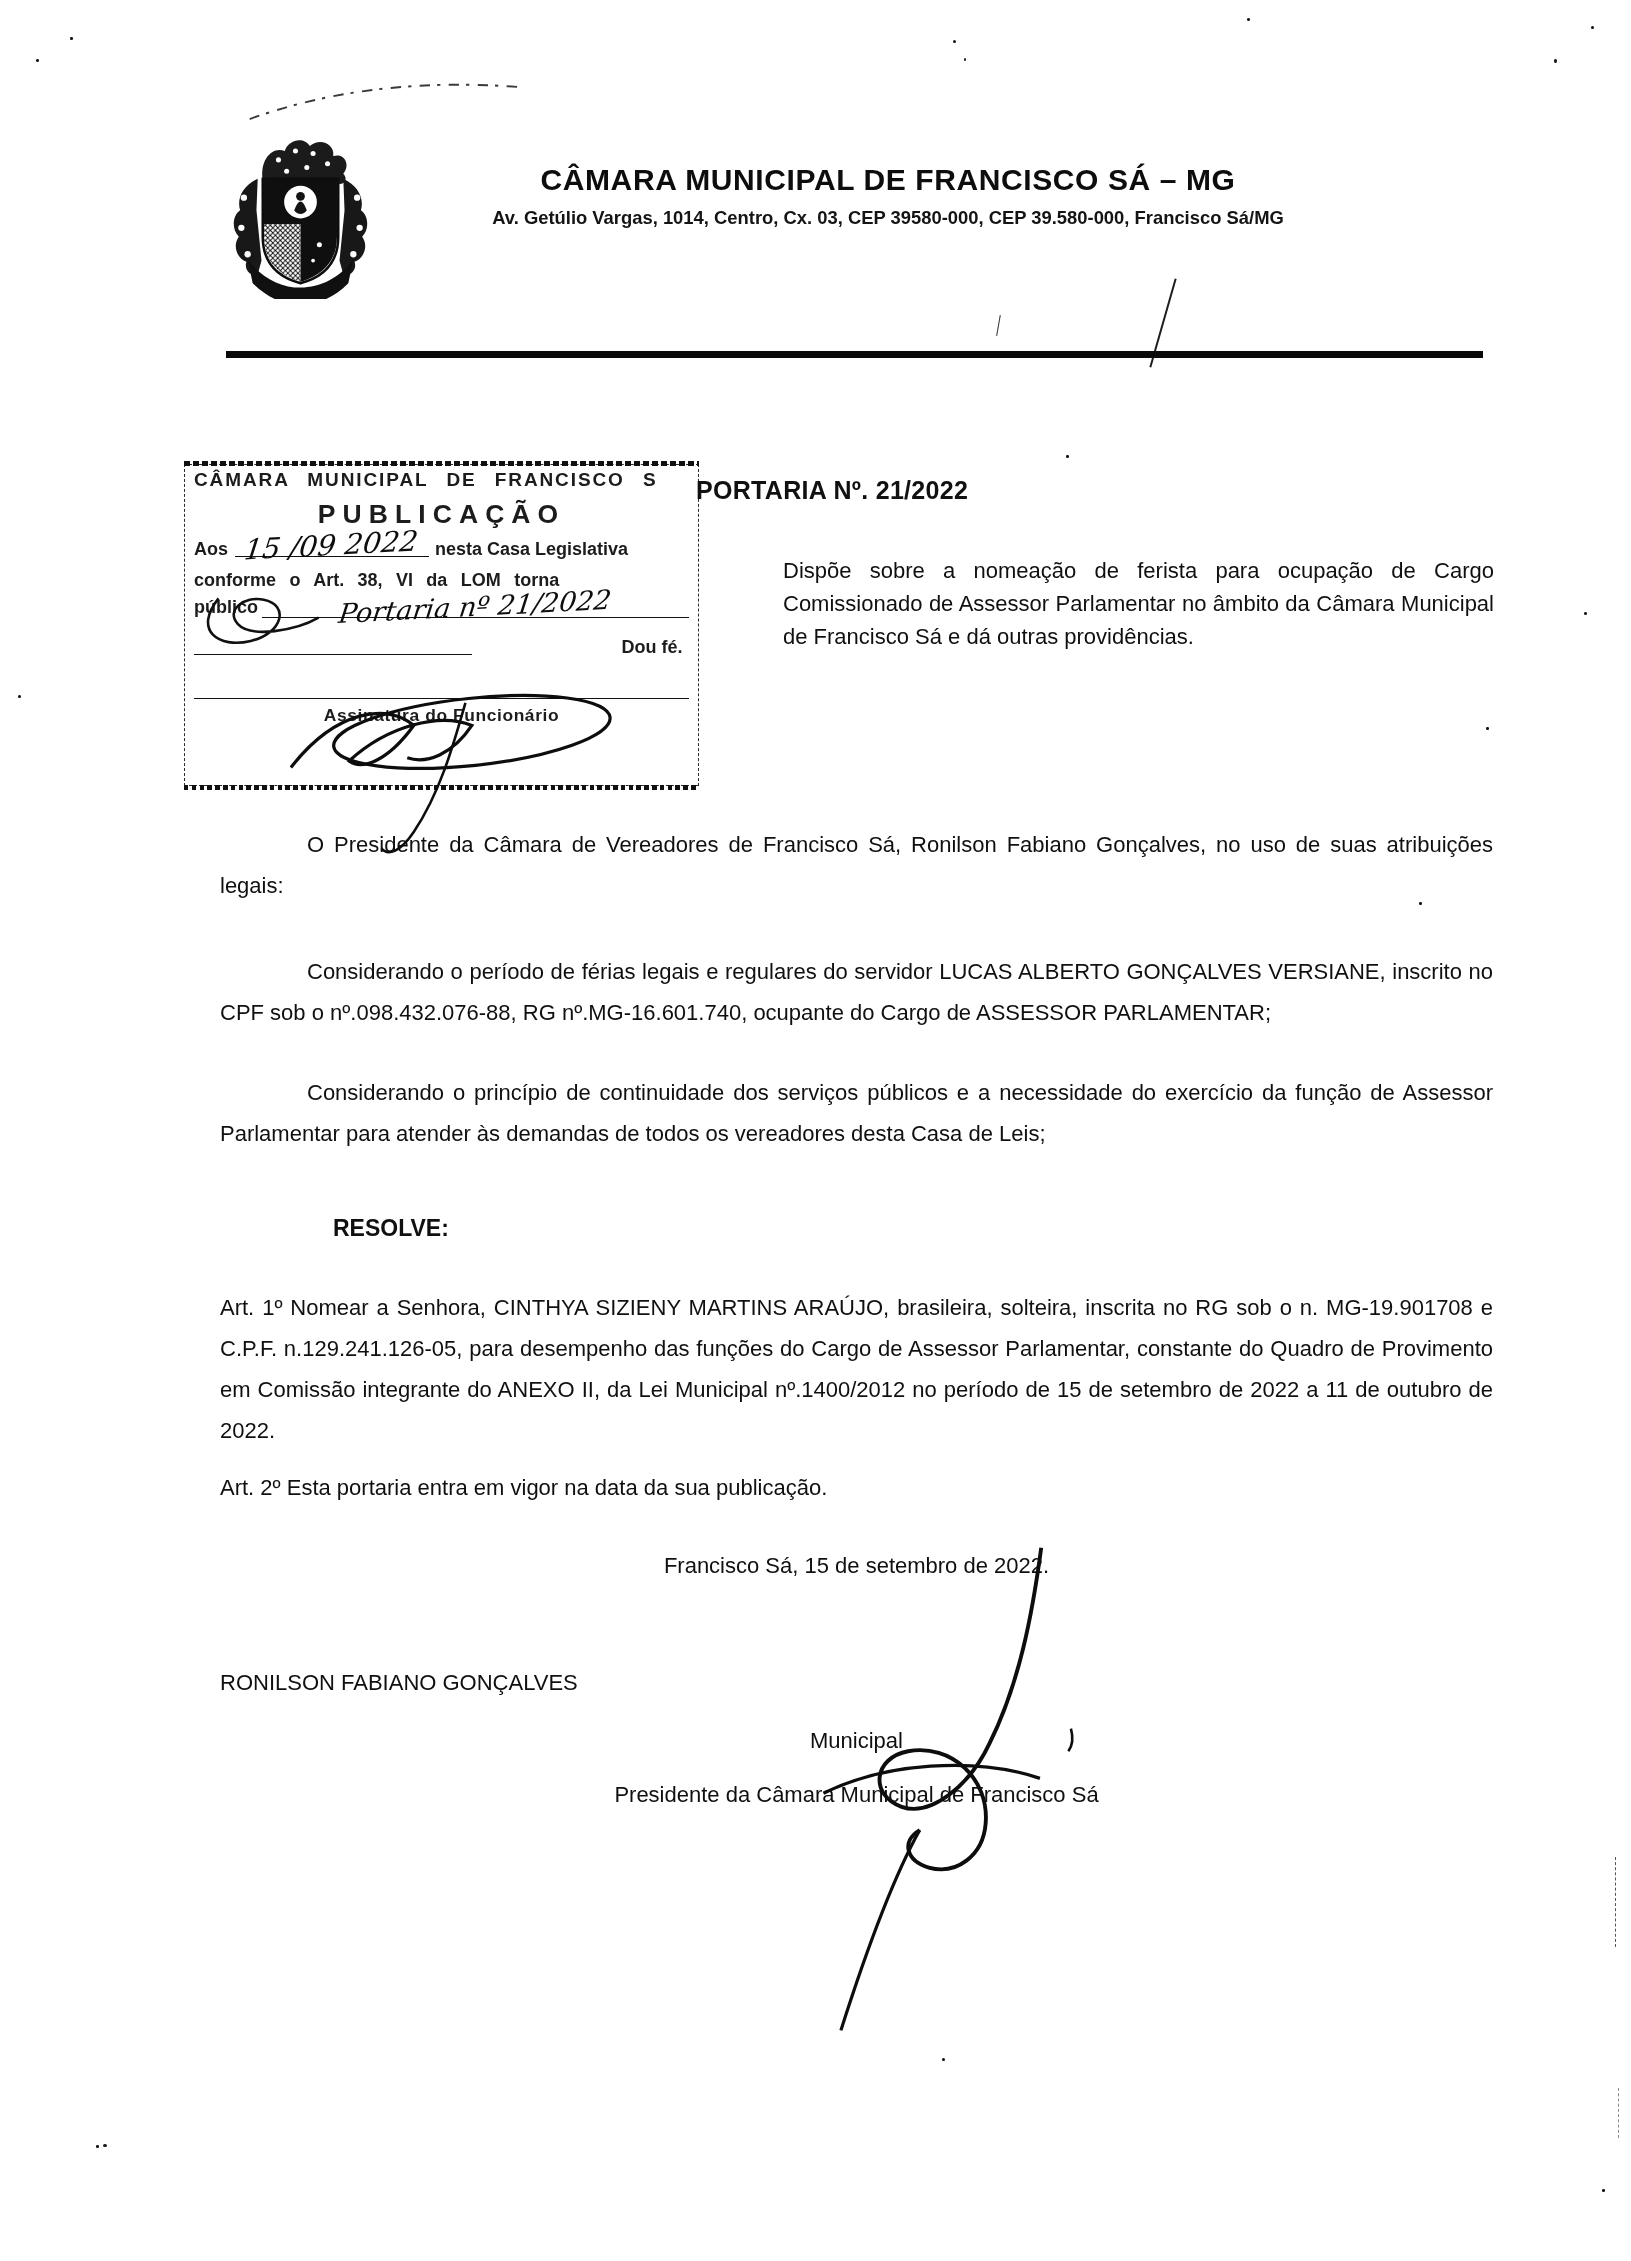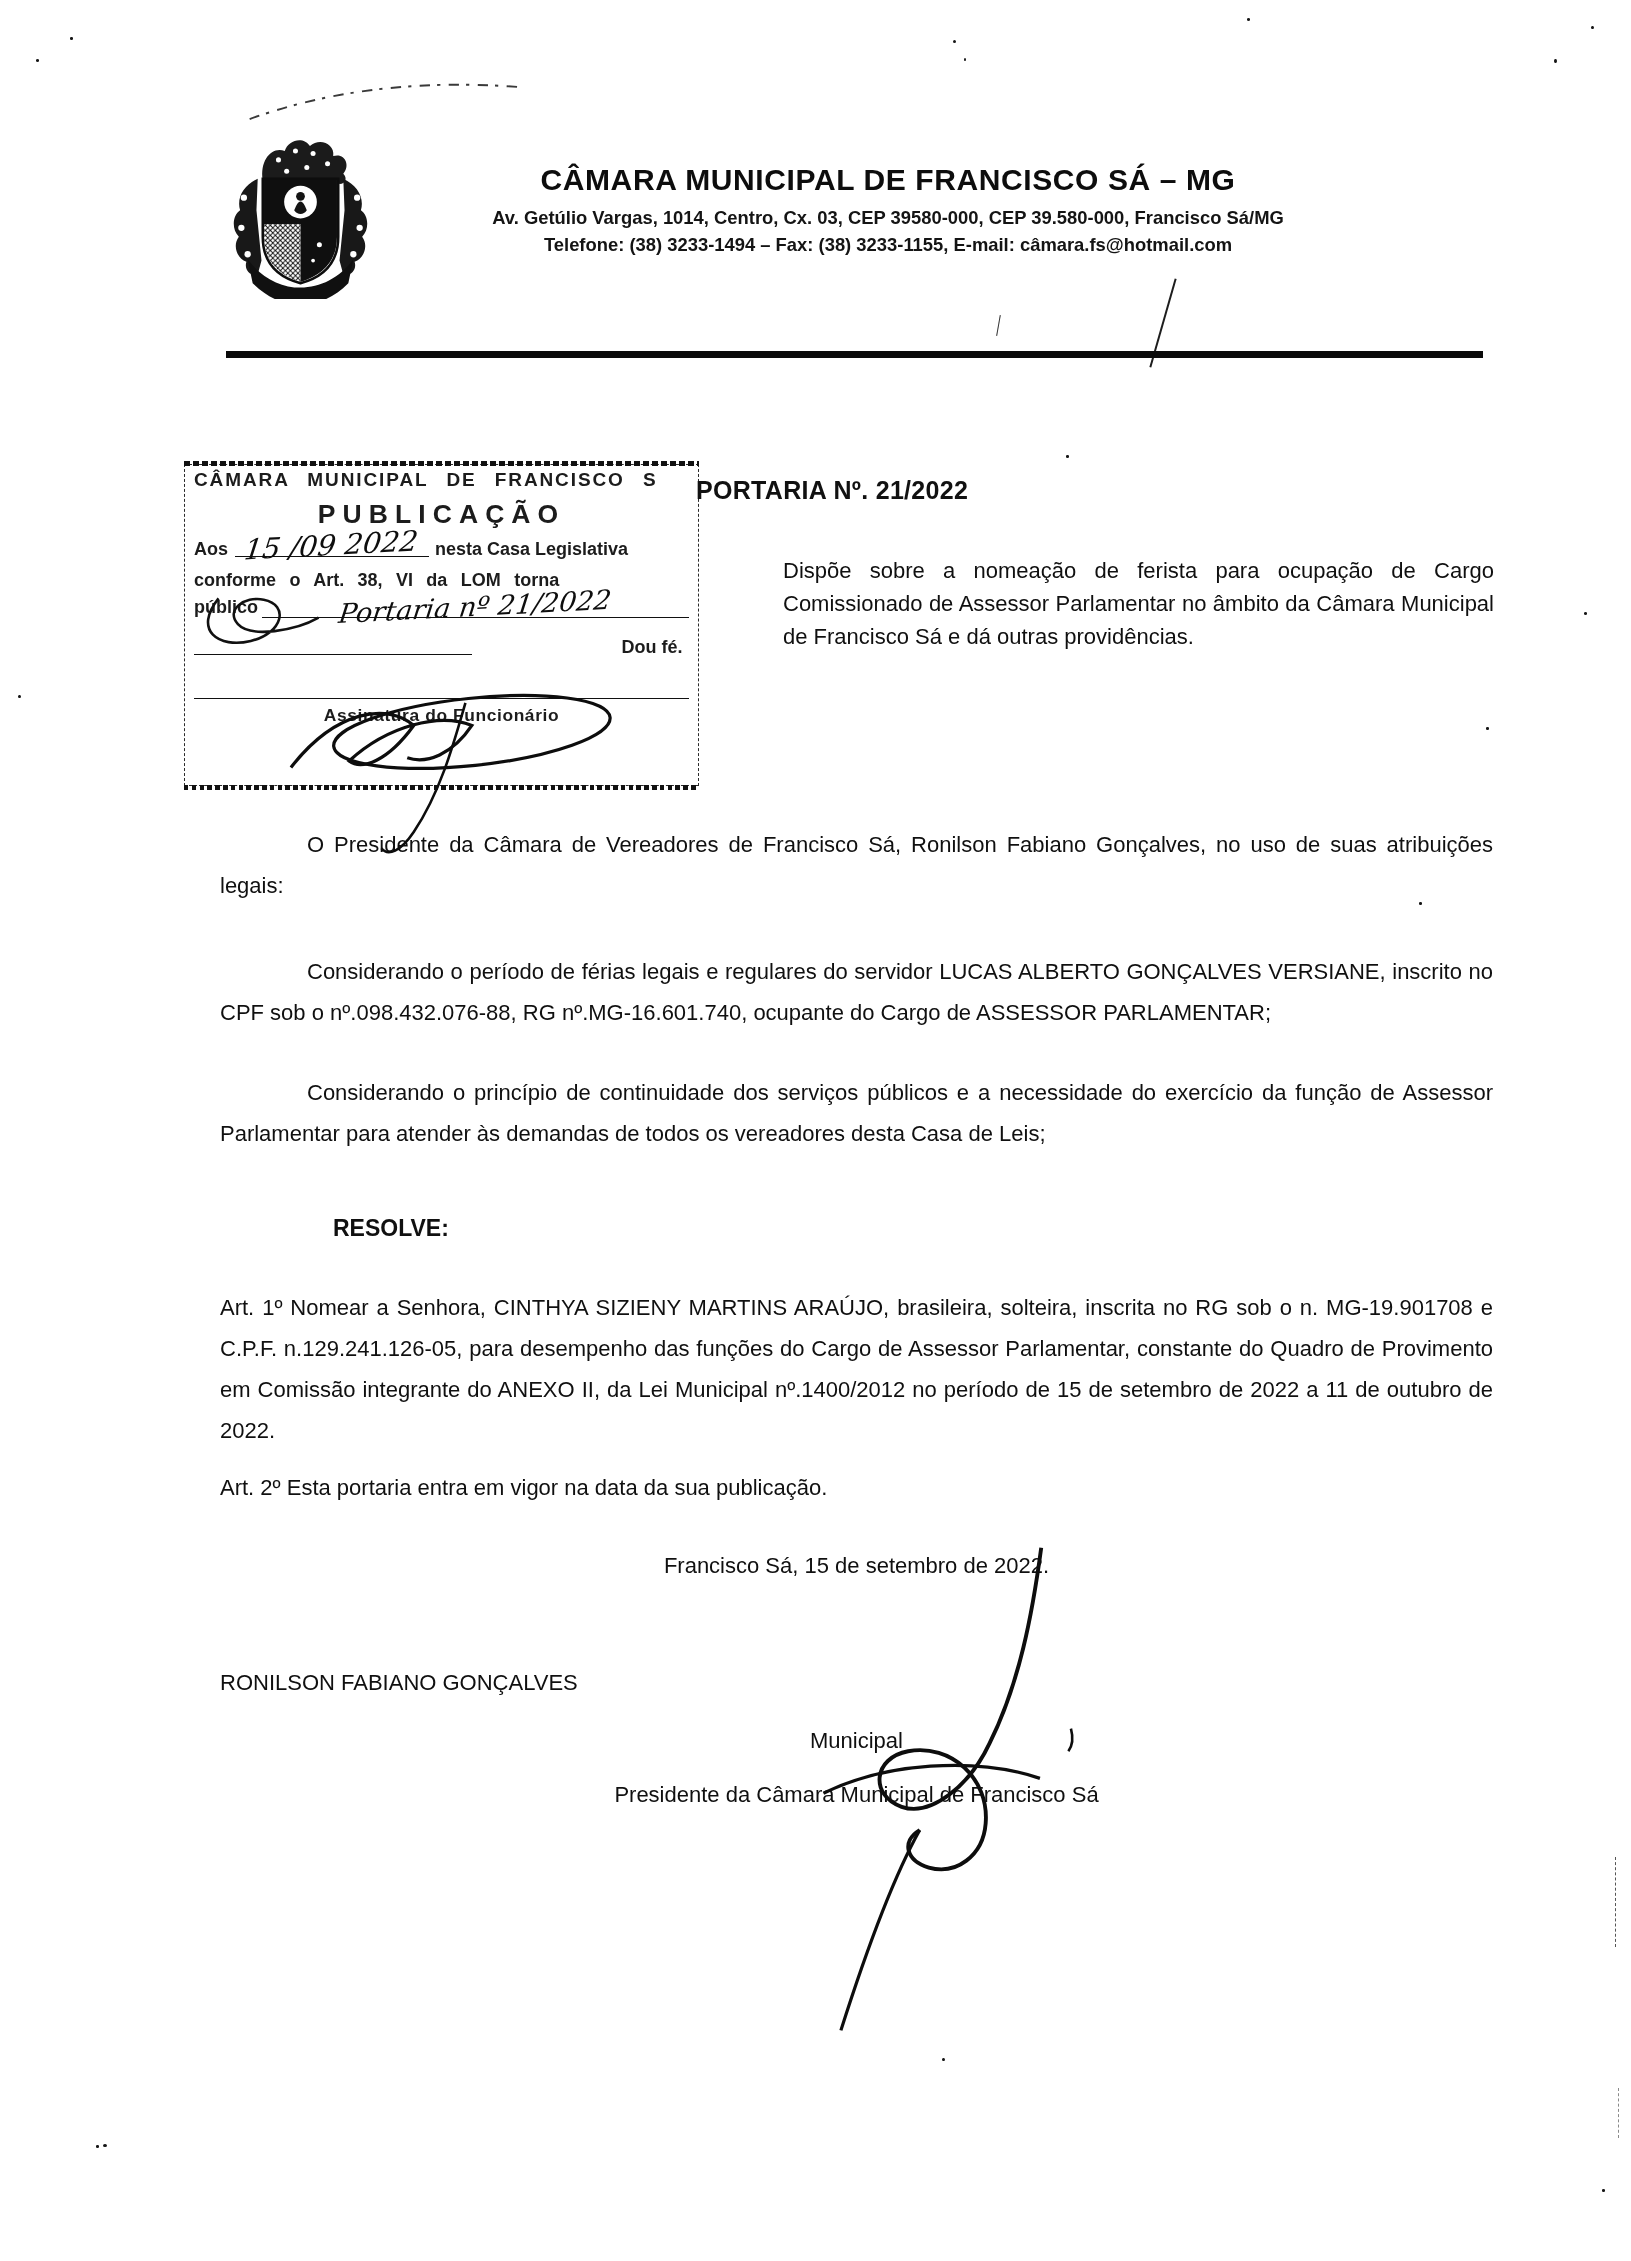--- a/index.html
+++ b/index.html
@@ -126,21 +126,20 @@
     <path d="M120,142 h58 v20 q0,54 -58,72 Z" fill="#0f0f0f"></path>
     <circle cx="150" cy="175" r="4" fill="#fff"></circle>
       <circle cx="140" cy="200" r="3" fill="#fff"></circle>
 
     <path d="M36,198 C80,258 160,258 204,198 L196,236 C150,282 90,282 44,236 Z" fill="#101010"></path>
   </svg>
 
   <div class="hdr-text">
     <div class="hdr-title">CÂMARA MUNICIPAL DE FRANCISCO SÁ – MG</div>
     <div class="hdr-addr">Av. Getúlio Vargas, 1014, Centro, Cx. 03, CEP 39580-000, CEP 39.580-000, Francisco Sá/MG</div>
-    <div class="hdr-contact">Telefone: (38) 3233-1494 – Fax: (38) 3233-1155, E-mail: câmara.fs@hotmail.com</div>
   </div>
   <div class="hdr-rule"></div>
 
   <div class="stamp">
     <div class="stamp-l1">CÂMARA MUNICIPAL DE FRANCISCO S</div>
     <div class="stamp-pub">PUBLICAÇÃO</div>
     <div class="stamp-row">
       <span>Aos</span>
       <span class="stamp-fill" style="max-width:194px;margin:0 6.5px;">
         <span class="hand" style="font-size:28.4px;">15 /09 2022</span>

